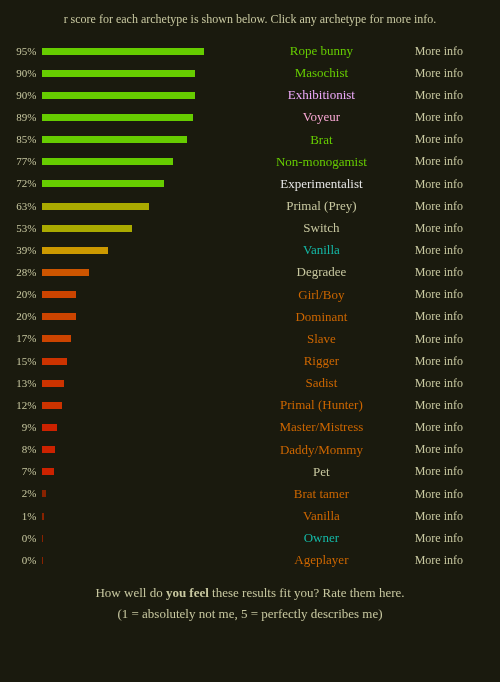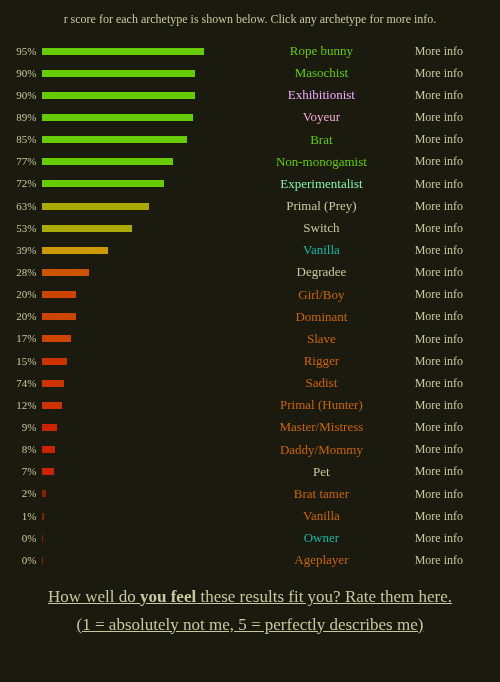--- a/index.html
+++ b/index.html
@@ -64,24 +64,23 @@
     }
     .more-link {
       color: #c8c8a0;
       text-decoration: none;
       cursor: pointer;
     }
 
     .footer-text {
       text-align: center;
       color: #c8c8a0;
-      font-size: 17px;
+      font-size: 13px;
       padding: 12px 20px 8px 20px;
       line-height: 1.6;
-      text-decoration: underline;
     }
     .footer-text strong {
       font-weight: bold;
     }
   </style>
 </head>
 <body>
 
 <div class="header-text">
   <span>r score for each archetype is shown below. Click any archetype for more info.</span>
@@ -149,21 +148,21 @@
         <td class="name-col" style="color: rgb(102, 204, 0);">Non-monogamist</td>
         <td class="more-col"><a class="more-link" href="#">More info</a></td>
       </tr>
       <tr>
         <td class="pct-col">72%</td>
         <td class="bar-col">
           <div class="bar-track">
             <span class="bar-fill" style="width: 122px; background-color: rgb(102, 204, 0);"></span>
           </div>
         </td>
-        <td class="name-col" style="color: #86efac;">Experimentalist</td>
+        <td class="name-col" style="color: #e5e5e5;">Experimentalist</td>
         <td class="more-col"><a class="more-link" href="#">More info</a></td>
       </tr>
       <tr>
         <td class="pct-col">63%</td>
         <td class="bar-col">
           <div class="bar-track">
             <span class="bar-fill" style="width: 107px; background-color: rgb(170, 170, 0);"></span>
           </div>
         </td>
         <td class="name-col" style="color: rgb(200, 200, 160);">Primal (Prey)</td>
@@ -233,21 +232,21 @@
         <td class="pct-col">15%</td>
         <td class="bar-col">
           <div class="bar-track">
             <span class="bar-fill" style="width: 25px; background-color: rgb(204, 51, 0);"></span>
           </div>
         </td>
         <td class="name-col" style="color: rgb(204, 102, 0);">Rigger</td>
         <td class="more-col"><a class="more-link" href="#">More info</a></td>
       </tr>
       <tr>
-        <td class="pct-col">74%</td>
+        <td class="pct-col">13%</td>
         <td class="bar-col">
           <div class="bar-track">
             <span class="bar-fill" style="width: 22px; background-color: rgb(204, 51, 0);"></span>
           </div>
         </td>
         <td class="name-col" style="color: rgb(204, 102, 0);">Sadist</td>
         <td class="more-col"><a class="more-link" href="#">More info</a></td>
       </tr>
       <tr>
         <td class="pct-col">12%</td>

